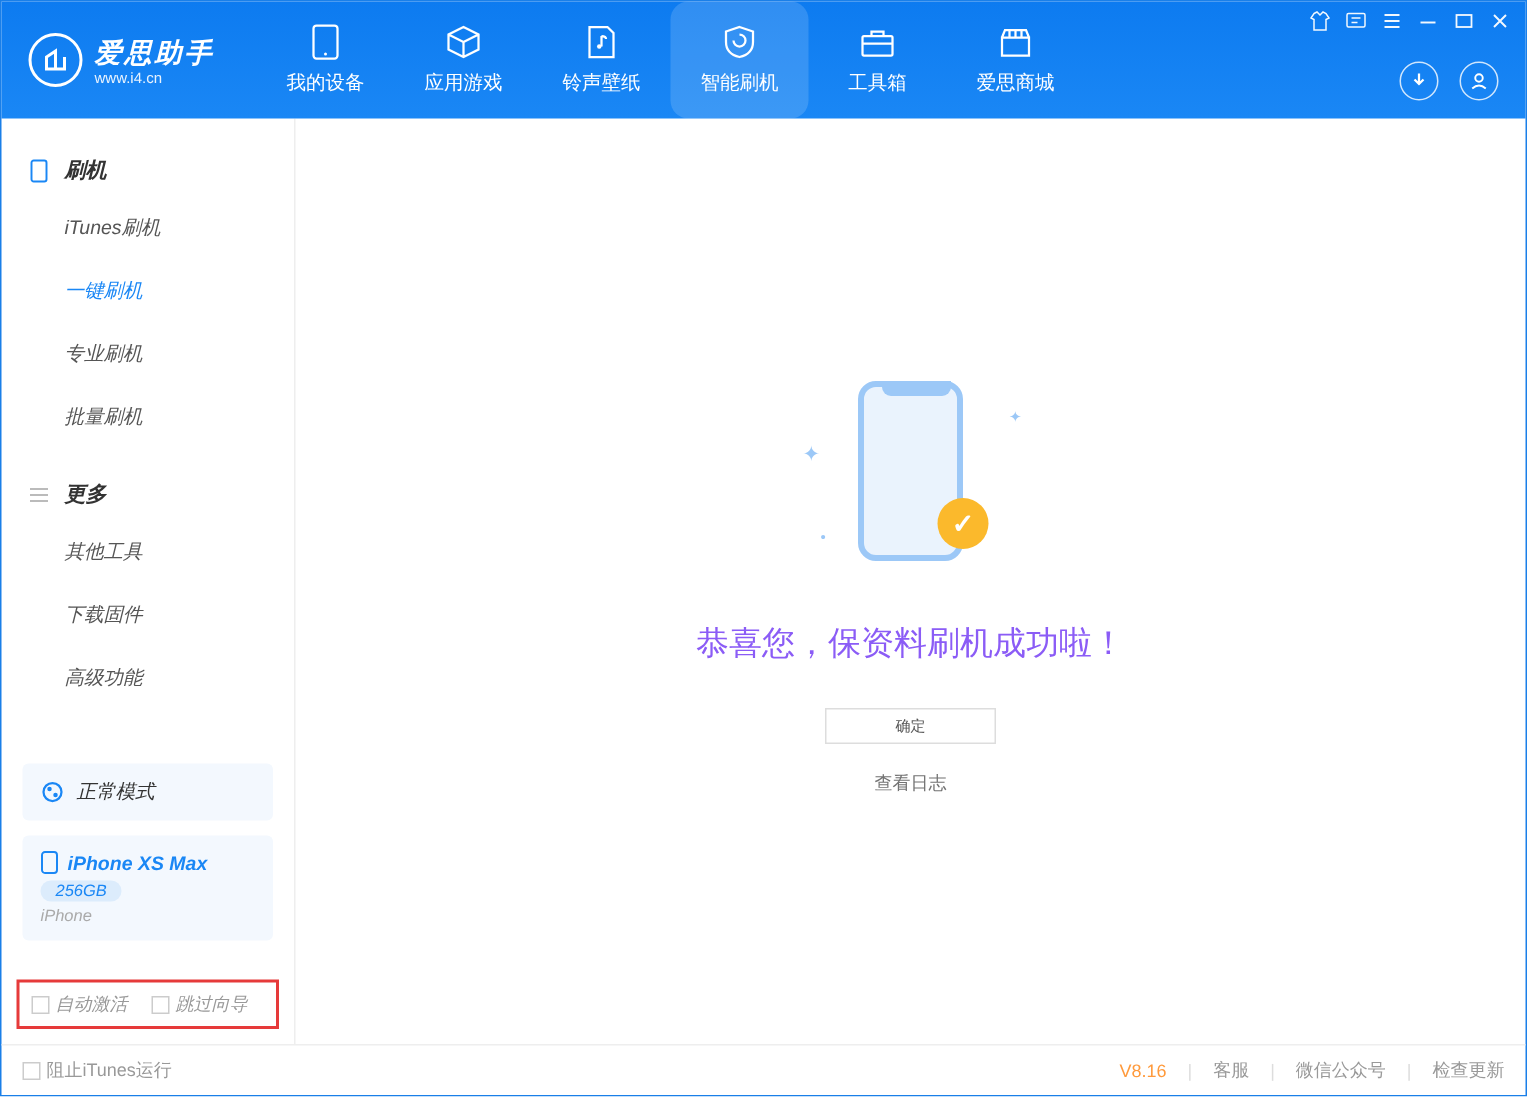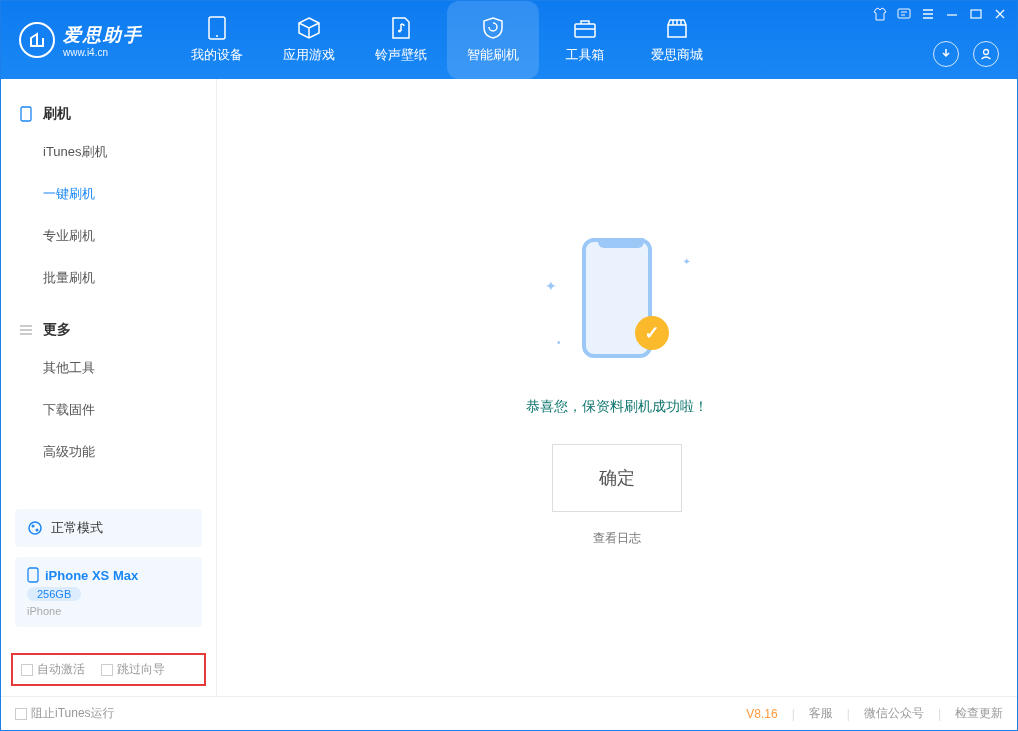--- a/index.html
+++ b/index.html
@@ -13,43 +13,43 @@
 .logo-text .en { font-size: 10px; opacity: 0.9; }
 .tabs { display: flex; height: 100%; margin-left: 10px; }
 .tab { width: 92px; display: flex; flex-direction: column; align-items: center; justify-content: center; cursor: pointer; font-size: 13px; text-align: right; }
 .tab.active { background: rgba(255,255,255,0.15); border-radius: 12px; }
 .tab-icon { width: 24px; height: 24px; margin-bottom: 6px; display: flex; align-items: center; justify-content: center; }
 .title-controls { position: absolute; right: 10px; top: 6px; display: flex; gap: 10px; font-size: 13px; }
 .title-controls span { cursor: pointer; opacity: 0.95; }
 .title-right-icons { position: absolute; right: 18px; bottom: 12px; display: flex; gap: 14px; }
 .circ-btn { width: 26px; height: 26px; border: 1.5px solid rgba(255,255,255,0.8); border-radius: 50%; display: flex; align-items: center; justify-content: center; cursor: pointer; }
 .body-area { flex: 1; display: flex; overflow: hidden; }
-.sidebar { width: 216px; border-right: 1px solid #eee; display: flex; flex-direction: column; }
+.sidebar { width: 196px; border-right: 1px solid #eee; display: flex; flex-direction: column; font-style: italic; }
 .side-scroll { flex: 1; padding-top: 18px; }
 .side-group-header { display: flex; align-items: center; padding: 8px 18px; color: #333; font-size: 14px; font-weight: bold; }
 .side-group-header .hicon { width: 14px; height: 14px; margin-right: 10px; display: flex; align-items: center; justify-content: center; }
 .side-item { padding: 12px 18px 12px 42px; font-size: 13px; color: #555; cursor: pointer; }
 .side-item.active { color: #1a87f5; }
 .side-bottom { padding: 10px 14px; }
 .mode-card, .device-card { background: #f3f8fe; border-radius: 4px; padding: 10px 12px; margin-bottom: 10px; font-size: 13px; display: flex; align-items: center; gap: 8px; color: #333; }
 .device-card { flex-direction: column; align-items: flex-start; gap: 4px; }
 .device-card .dname { font-weight: bold; color: #1a87f5; display: flex; align-items: center; gap: 6px; }
 .badge { background: #dcecfc; color: #1a87f5; border-radius: 10px; padding: 1px 10px; font-size: 11px; }
 .device-card .dtype { font-size: 11px; color: #aaa; }
 .check-row { display: flex; gap: 16px; align-items: center; border: 2px solid #e63a3a; padding: 6px 8px; margin: 6px 10px 10px 10px; font-size: 12px; color: #999; }
 .cb { width: 12px; height: 12px; border: 1px solid #ccc; display: inline-block; vertical-align: middle; margin-right: 4px; }
 .main { flex: 1; position: relative; display: flex; flex-direction: column; align-items: center; justify-content: center; }
 .illus { position: relative; width: 160px; height: 140px; margin-bottom: 30px; }
 .phone-shape { position: absolute; left: 45px; top: 10px; width: 70px; height: 120px; border: 4px solid #9cc8f7; border-radius: 12px; background: #eaf3fd; }
 .phone-shape::before { content:""; position:absolute; top:-4px; left:12px; width:46px; height:10px; background:#9cc8f7; border-radius: 0 0 6px 6px; }
 .check-badge { position: absolute; right: 28px; bottom: 18px; width: 34px; height: 34px; background: #fbb92c; border-radius: 50%; display: flex; align-items: center; justify-content: center; color: #fff; font-size: 18px; font-weight: bold; }
 .spark { position: absolute; color: #9cc8f7; font-size: 14px; }
 .s1 { left: 8px; top: 50px; } .s2 { right: 6px; top: 28px; font-size: 10px; } .s3 { left: 20px; bottom: 20px; font-size: 10px; }
-.result-text { font-size: 14px; color: #0f766e; margin-bottom: 28px; }
-.ok-btn { border: 1px solid #ddd; background: #fff; padding: 21px 46px; font-size: 18px; color: #555; cursor: pointer; margin-bottom: 18px; }
+.result-text { font-size: 22px; color: #8b5cf6; margin-bottom: 28px; }
+.ok-btn { border: 1px solid #ddd; background: #fff; padding: 4px 46px; font-size: 10px; color: #555; cursor: pointer; margin-bottom: 18px; }
 .log-link { font-size: 12px; color: #737373; cursor: pointer; }
 .statusbar { height: 34px; border-top: 1px solid #eee; display: flex; align-items: center; padding: 0 14px; font-size: 12px; color: #999; }
 .statusbar .sb-left { display: flex; align-items: center; gap: 6px; }
 .statusbar .sb-right { margin-left: auto; display: flex; align-items: center; gap: 14px; }
 .statusbar .sep { color: #ddd; }
 .statusbar .ver { color: #ff9a3c; }
 svg { display: block; }
 </style>
 </head>
 <body>

